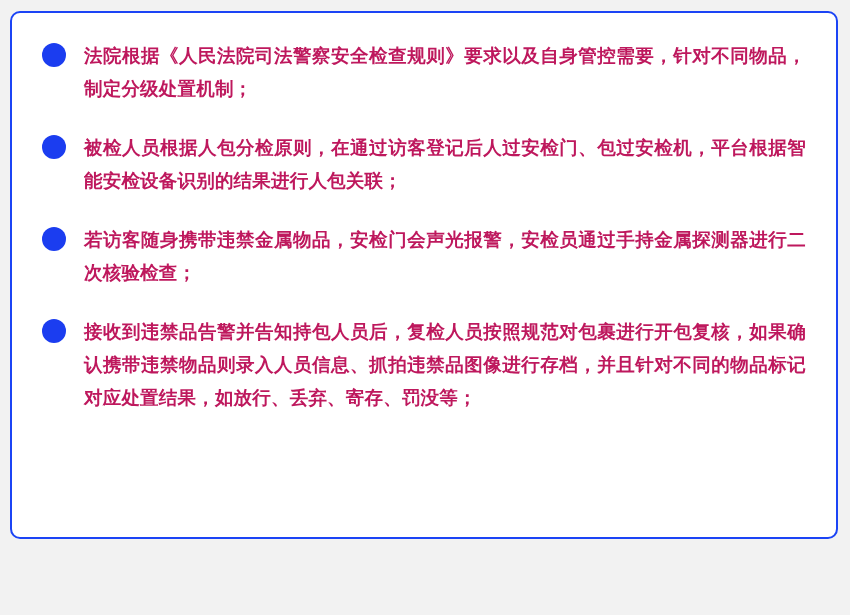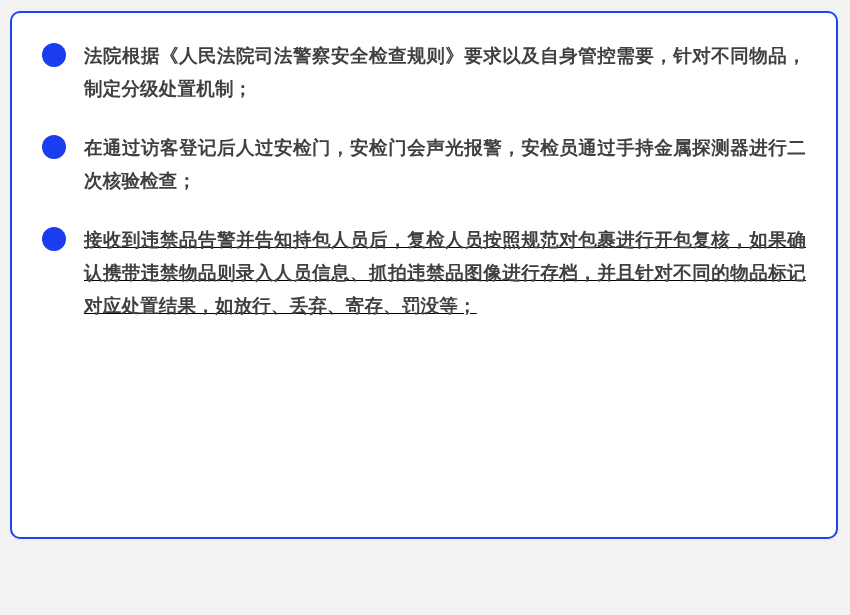--- a/index.html
+++ b/index.html
@@ -28,56 +28,59 @@
   .list {
     display: block;
   }
   .item {
     display: flex;
     align-items: flex-start;
     margin-bottom: 26px;
   }
   .item:last-child {
     margin-bottom: 8px;
-    text-decoration: underline;
   }
   .bullet {
     flex: 0 0 auto;
     width: 24px;
     height: 24px;
     border-radius: 50%;
     background: #1b3df0;
     margin-top: 4px;
     margin-right: 18px;
   }
   .text {
     flex: 1 1 auto;
     font-size: 18.5px;
     line-height: 33px;
-    color: #404040;
+    color: #be185d;
     letter-spacing: 0.2px;
     text-align: justify;
     font-weight: 600;
   }
 </style>
 </head>
 <body>
 
 <div class="card">
   <div class="list">
 
     <div class="item">
       <span class="bullet"></span>
       <div class="text">法院根据《人民法院司法警察安全检查规则》要求以及自身管控需要，针对不同物品，制定分级处置机制；</div>
     </div>
 
+    <div class="item">
+      <span class="bullet"></span>
+      <div class="text">被检人员根据人包分检原则，在通过访客登记后人过安检门、包过安检机，平台根据智能安检设备识别的结果进行人包关联；</div>
+    </div>
 
     <div class="item">
       <span class="bullet"></span>
-      <div class="text">在通过访客登记后人过安检门，安检门会声光报警，安检员通过手持金属探测器进行二次核验检查；</div>
+      <div class="text">若访客随身携带违禁金属物品，安检门会声光报警，安检员通过手持金属探测器进行二次核验检查；</div>
     </div>
 
 
     <div class="item">
       <span class="bullet"></span>
       <div class="text">接收到违禁品告警并告知持包人员后，复检人员按照规范对包裹进行开包复核，如果确认携带违禁物品则录入人员信息、抓拍违禁品图像进行存档，并且针对不同的物品标记对应处置结果，如放行、丢弃、寄存、罚没等；</div>
     </div>
 
   </div>
 </div>

